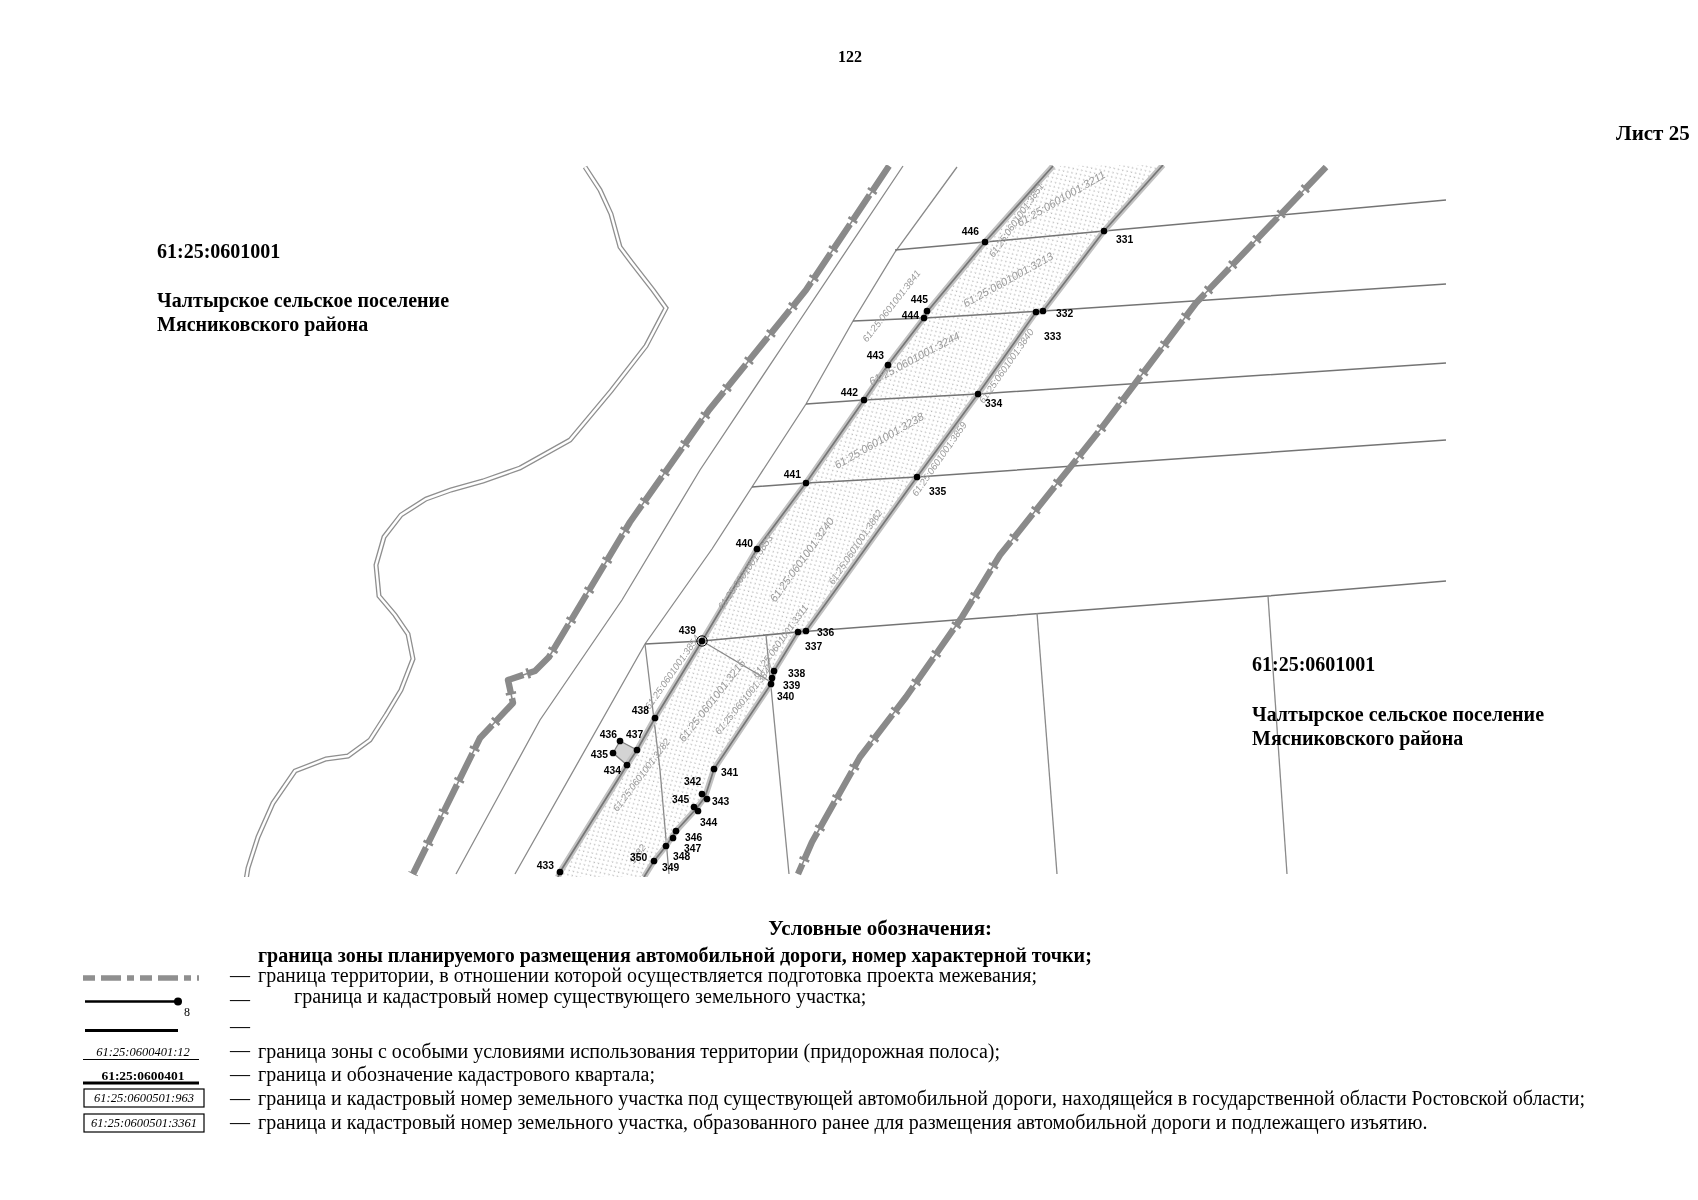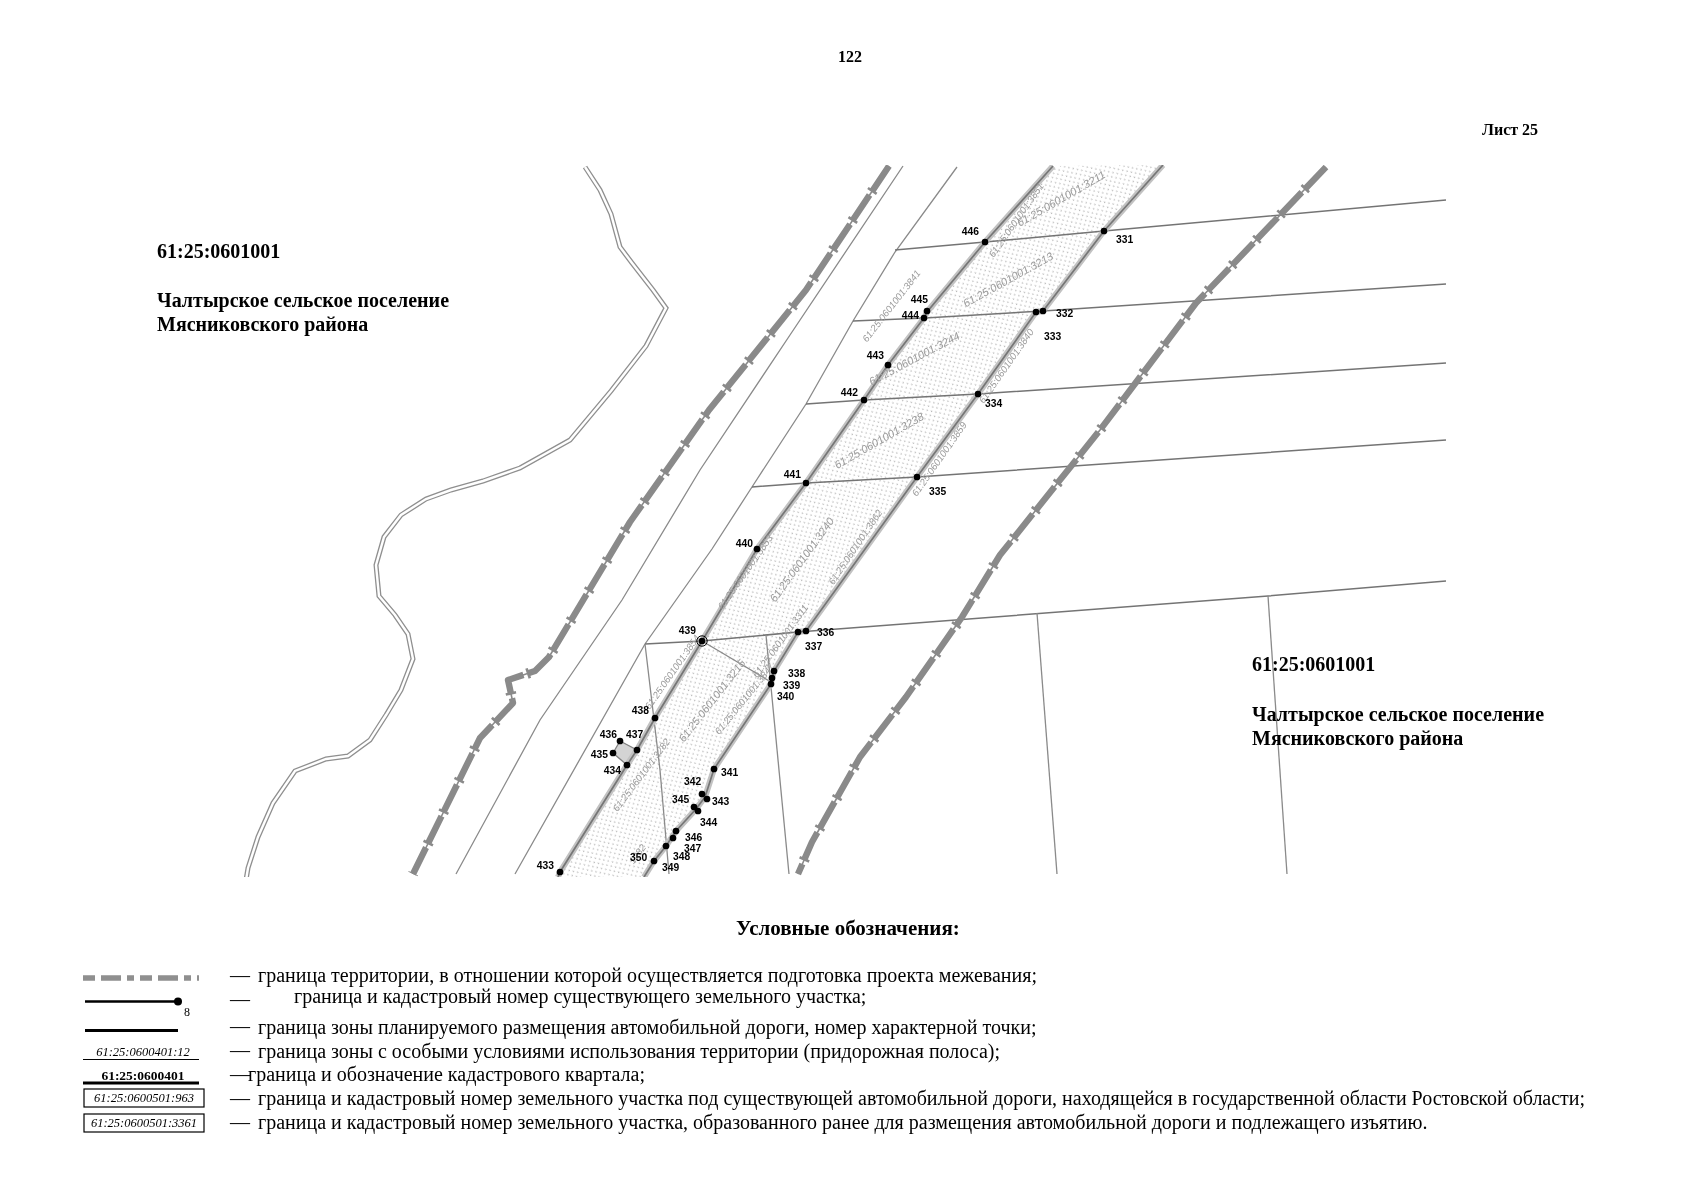--- a/index.html
+++ b/index.html
@@ -168,33 +168,33 @@
 <g font-family="Liberation Serif, serif" fill="#000">
   <text x="184" y="1016" font-size="12">8</text>
   <text x="143" y="1056" font-size="12.5" font-style="italic" text-anchor="middle">61:25:0600401:12</text>
   <text x="143" y="1080" font-size="13.5" font-weight="bold" text-anchor="middle">61:25:0600401</text>
   <text x="144" y="1102" font-size="12.5" font-style="italic" text-anchor="middle">61:25:0600501:963</text>
   <text x="144" y="1127" font-size="12.5" font-style="italic" text-anchor="middle">61:25:0600501:3361</text>
 </g>
 </svg>
 
 <div class="t" style="left:800px;top:48px;width:100px;text-align:center;font-size:16px;">122</div>
-<div class="t" style="left:1482px;top:121px;font-size:16px;">Лист 25</div>
+<div class="t" style="left:1616px;top:121px;font-size:21px;">Лист 25</div>
 <div class="t" style="left:157px;top:240px;font-size:20px;">61:25:0601001</div>
 <div class="t" style="left:157px;top:288px;font-size:20px;line-height:24px;">Чалтырское сельское поселение<br>Мясниковского района</div>
 <div class="t" style="left:1252px;top:653px;font-size:20px;">61:25:0601001</div>
 <div class="t" style="left:1252px;top:702px;font-size:20px;line-height:24px;">Чалтырское сельское поселение<br>Мясниковского района</div>
-<div class="t" style="left:736px;top:916px;width:300px;text-align:left;font-size:21px;">Условные обозначения:</div>
+<div class="t" style="left:692px;top:916px;width:300px;text-align:right;font-size:21px;">Условные обозначения:</div>
 <div class="leg" style="left:230px;top:964px;">—</div>
     <div class="leg" style="left:258px;top:964px;">граница территории, в отношении которой осуществляется подготовка проекта межевания;</div>
 <div class="leg" style="left:230px;top:988px;">—</div>
-    <div class="leg" style="left:258px;top:1016px;">граница зоны планируемого размещения автомобильной дороги, номер характерной точки;</div>
+    <div class="leg" style="left:258px;top:944px;font-weight:bold;">граница зоны планируемого размещения автомобильной дороги, номер характерной точки;</div>
 <div class="leg" style="left:230px;top:1015px;">—</div>
     <div class="leg" style="left:258px;top:1015px;margin-top:25px;">граница зоны с особыми условиями использования территории (придорожная полоса);</div>
 <div class="leg" style="left:230px;top:1039px;">—</div>
     <div class="leg" style="left:258px;top:985px;margin-left:36px;">граница и кадастровый номер существующего земельного участка;</div>
 <div class="leg" style="left:230px;top:1063px;">—</div>
-    <div class="leg" style="left:248px;top:1063px;">граница и обозначение кадастрового квартала;</div>
+    <div class="leg" style="left:258px;top:1063px;">граница и обозначение кадастрового квартала;</div>
 <div class="leg" style="left:230px;top:1087px;">—</div>
     <div class="leg" style="left:258px;top:1087px;">граница и кадастровый номер земельного участка под существующей автомобильной дороги, находящейся в государственной области Ростовской области;</div>
 <div class="leg" style="left:230px;top:1111px;">—</div>
     <div class="leg" style="left:258px;top:1111px;">граница и кадастровый номер земельного участка, образованного ранее для размещения автомобильной дороги и подлежащего изъятию.</div>
 </div>
 
 </body></html>

